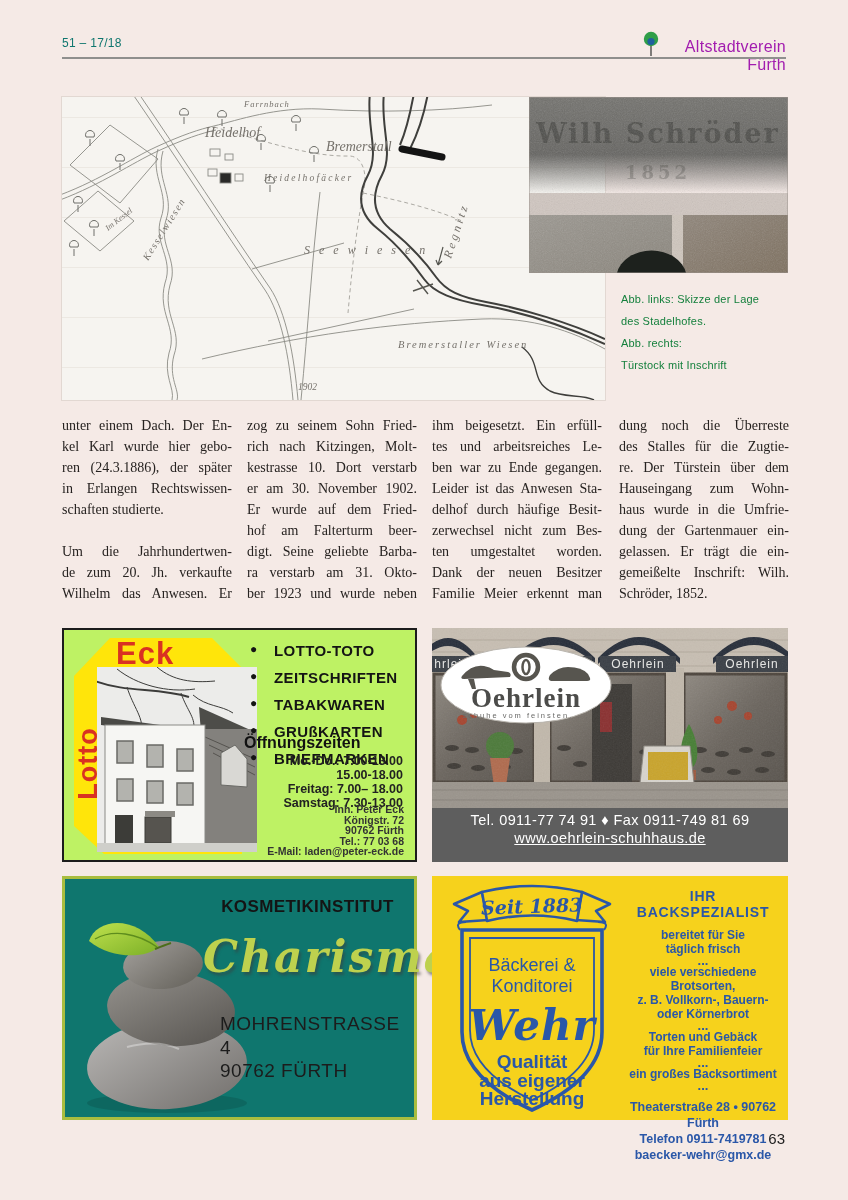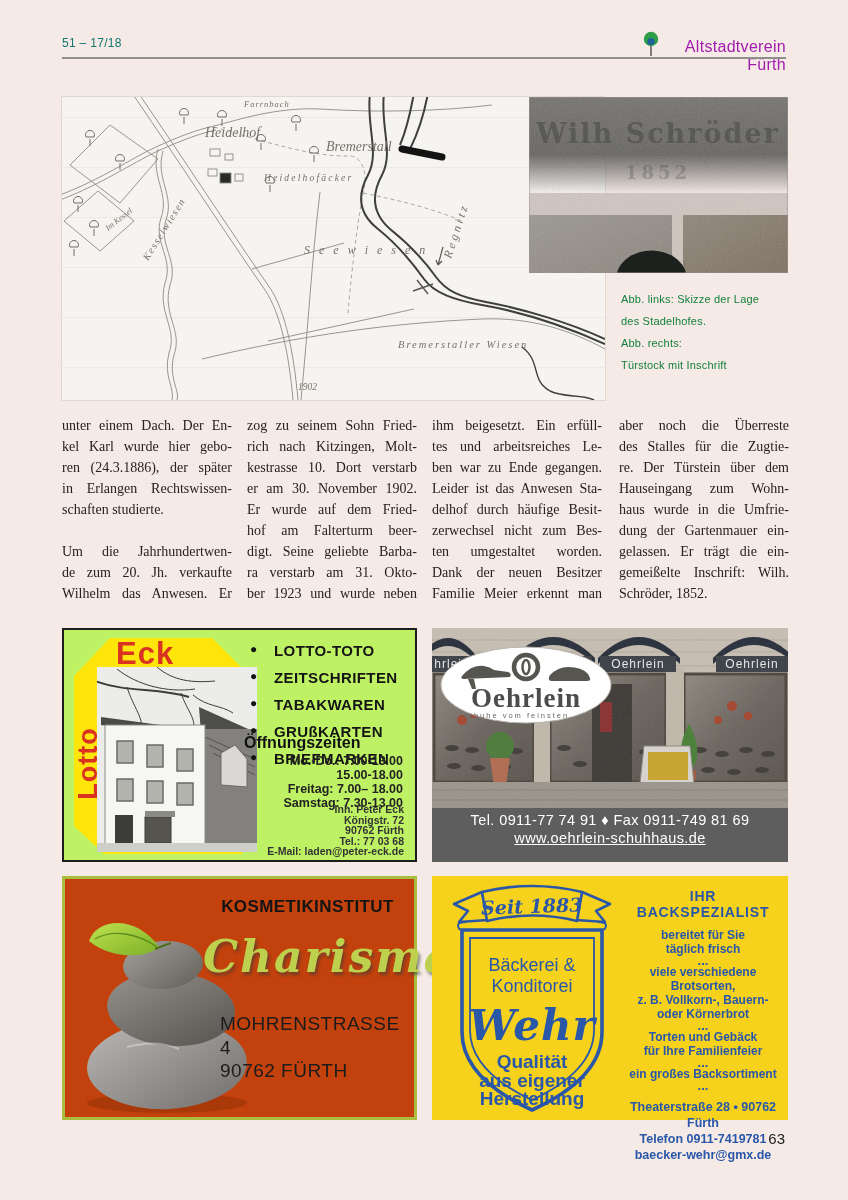--- a/index.html
+++ b/index.html
@@ -42,21 +42,21 @@
   .lotto-hours{left:180px;top:124px;width:159px;text-align:right;font-size:12.5px;font-weight:bold;color:#222;line-height:14px;}
   .lotto-contact{left:180px;top:174px;width:160px;text-align:right;font-size:10.5px;font-weight:600;color:#333;line-height:10.5px;}
 
   
   .ad-oehrlein{left:432px;top:628px;width:356px;height:234px;background:#c7beb2;}
   .oehr-bar{left:0;top:180px;width:356px;height:54px;background:#5e5e5e;color:#fff;text-align:center;
             font-size:14.5px;line-height:18px;padding-top:3px;box-sizing:border-box;letter-spacing:.4px;}
   .oehr-web{text-decoration:underline;}
 
   
-  .ad-charisma{left:62px;top:876px;width:349px;height:238px;background:#c2410c;border:3px solid #a9bd3f;}
+  .ad-charisma{left:62px;top:876px;width:349px;height:238px;background:#0f766e;border:3px solid #a9bd3f;}
   .char-kosmetik{left:150px;top:18px;width:185px;text-align:center;font-size:17px;font-weight:bold;color:#141414;letter-spacing:.4px;}
   .char-name{left:138px;top:52px;width:205px;text-align:center;font-size:44px;font-weight:bold;font-style:italic;
              font-family:"DejaVu Serif",serif;color:#bed14e;text-shadow:2px 3px 3px rgba(60,60,60,.55);letter-spacing:2px;}
   .char-addr{left:155px;top:133px;font-size:19px;color:#1c1c1c;line-height:23.5px;letter-spacing:.5px;}
   .char-stones{left:2px;top:28px;}
 
   
   .ad-wehr{left:432px;top:876px;width:356px;height:244px;background:#f6d21c;}
   .wehr-shield{left:14px;top:6px;}
   .wehr-right{left:196px;top:12px;width:150px;text-align:center;color:#2a57a8;}
@@ -224,21 +224,21 @@
     <div class="jline">tes und arbeitsreiches Le-</div>
     <div class="jline">ben war zu Ende gegangen.</div>
     <div class="jline">Leider ist das Anwesen Sta-</div>
     <div class="jline">delhof durch häufige Besit-</div>
     <div class="jline">zerwechsel nicht zum Bes-</div>
     <div class="jline">ten umgestaltet worden.</div>
     <div class="jline">Dank der neuen Besitzer</div>
     <div class="jline">Familie Meier erkennt man</div>
   </div>
 <div class="abs col col4">
-    <div class="jline">aber noch die Überreste</div>
+    <div class="jline">dung noch die Überreste</div>
     <div class="jline">des Stalles für die Zugtie-</div>
     <div class="jline">re. Der Türstein über dem</div>
     <div class="jline">Hauseingang zum Wohn-</div>
     <div class="jline">haus wurde in die Umfrie-</div>
     <div class="jline">dung der Gartenmauer ein-</div>
     <div class="jline">gelassen. Er trägt die ein-</div>
     <div class="jline">gemeißelte Inschrift: Wilh.</div>
     <div class="jline plast">Schröder, 1852.</div>
   </div>
 

